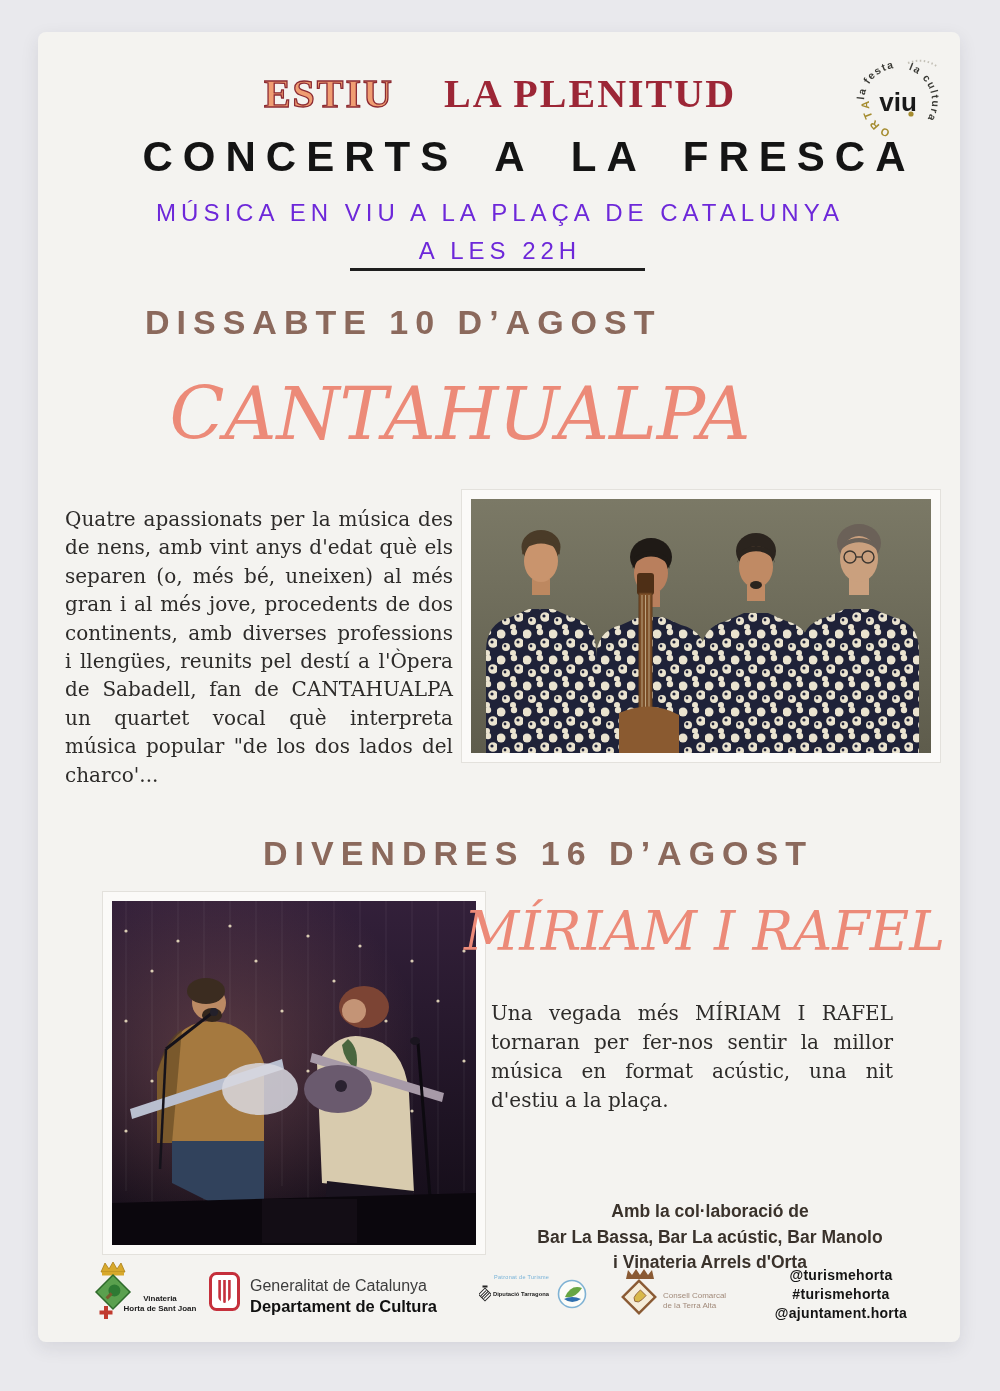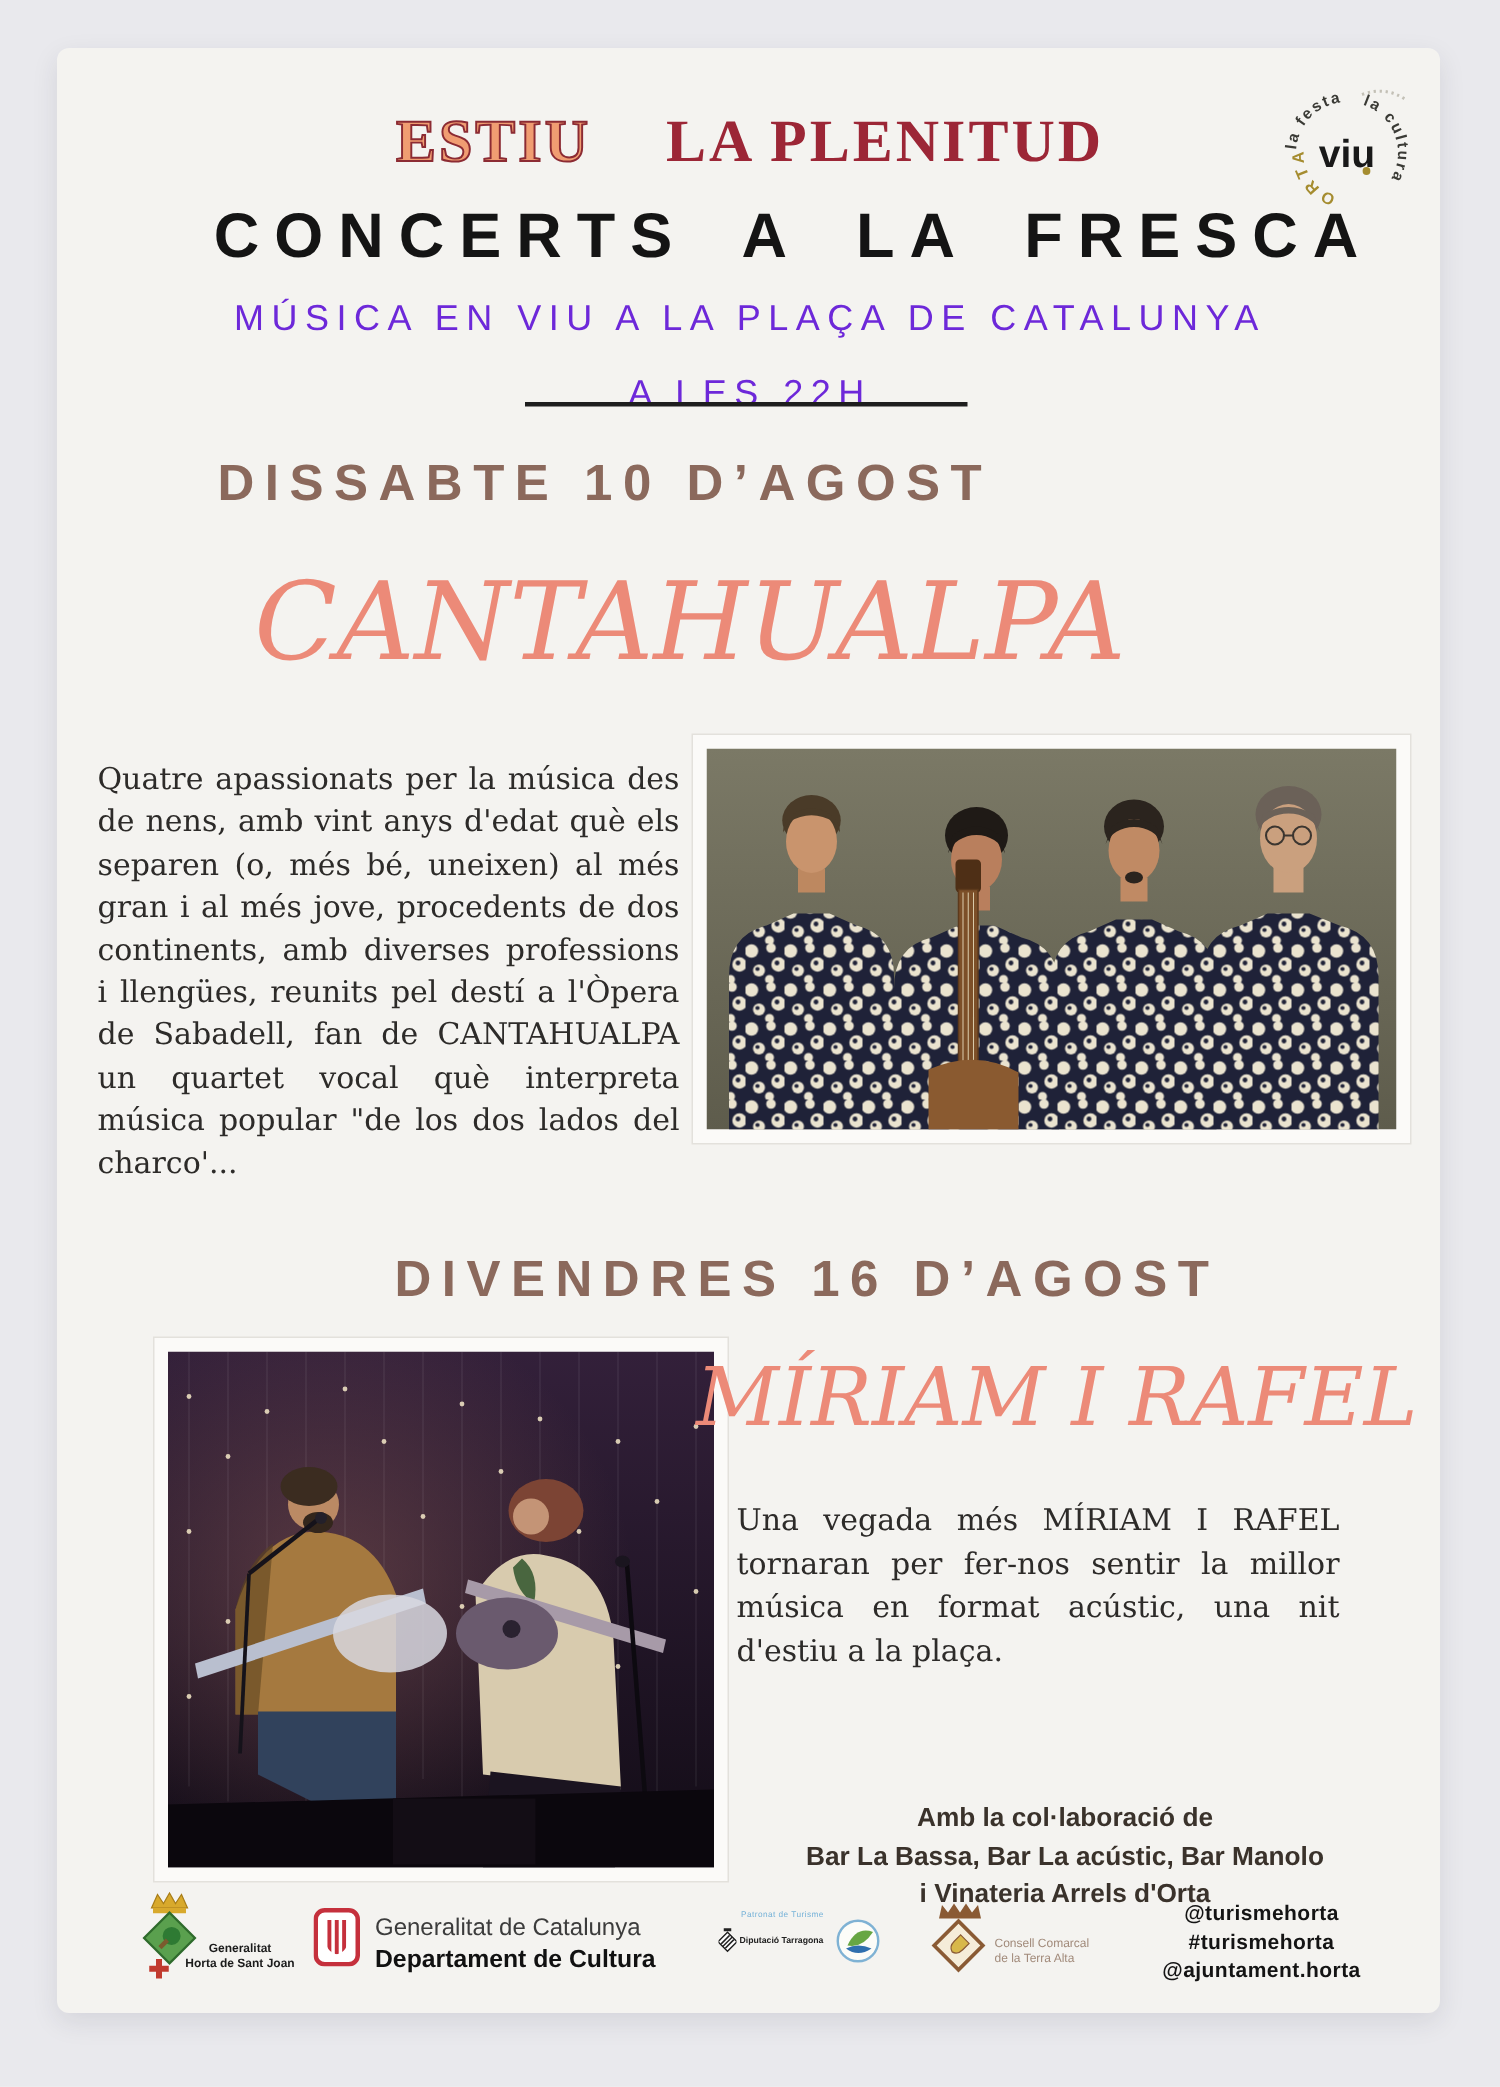--- a/index.html
+++ b/index.html
@@ -11,21 +11,21 @@
 
   
   .fest-row{left:0;top:70px;width:1000px;display:flex;justify-content:center;gap:50px;
             font-family:"Liberation Serif",serif;font-weight:bold;font-size:40px;letter-spacing:2px;}
   .estiu{color:#f09d72;-webkit-text-stroke:1.3px #8c2b33;}
   .plenitud{color:#9c2636;}
   .main-title{left:0;top:133px;width:1000px;text-align:center;color:#141414;font-weight:700;
               font-size:42px;letter-spacing:10px;word-spacing:16px;padding-left:29px;}
   .subline{left:0;width:1000px;text-align:center;color:#6d28d9;font-size:24px;letter-spacing:5px;}
   .sub1{top:199px;}
-  .sub2{top:237px;margin-top:12px;}
+  .sub2{top:237px;}
   .underline{left:350px;top:268px;width:295px;height:3px;background:#1e1e1e;}
 
   
   .date{font-weight:700;font-size:34px;letter-spacing:7px;color:#8b695c;white-space:nowrap;}
   .date1{left:145px;top:303px;}
   .date2{left:263px;top:834px;}
   .artist{font-family:"DejaVu Serif","Liberation Serif",serif;font-style:italic;color:#ec8a78;
           text-align:center;white-space:nowrap;}
   .artist1{left:110px;top:372px;width:700px;font-size:72px;}
   .artist2{left:450px;top:900px;width:495px;font-size:54px;text-align:right;}
@@ -268,21 +268,21 @@
       <rect x="9" y="11" width="22" height="3.5" fill="#d8a92c"></rect>
       <g transform="translate(20,31) rotate(45)">
         <rect x="-12" y="-12" width="24" height="24" fill="#5aa04e" stroke="#2f6b2c" stroke-width="1.5"></rect>
         <circle cx="0" cy="-2" r="6" fill="#2e7a33"></circle>
         <rect x="-1.5" y="2" width="3" height="7" fill="#7a5a2e"></rect>
       </g>
       <path d="M11,45 h4 v4.5 h4.5 v4 h-4.5 v4.5 h-4 v-4.5 h-4.5 v-4 h4.5 Z" fill="#c13a2e"></path>
     </svg>
   </div>
   <div class="aj-text abs">
-    <div>Generalitat</div>
+    <div>Vinateria</div>
     <div>Horta de Sant Joan</div>
   </div>
 
   <div class="abs" style="left:209px;top:1272px;">
     <svg viewBox="0 0 31 39" width="31" height="39">
       <rect x="1.5" y="1.5" width="28" height="36" rx="6" fill="#ffffff" stroke="#c5303c" stroke-width="3"></rect>
       <clipPath id="gsh">
           <path d="M8,8 h15 v12 q0,9 -7.5,11 q-7.5,-2 -7.5,-11 Z"></path>
         </clipPath>
       <g clip-path="url(#gsh)">

